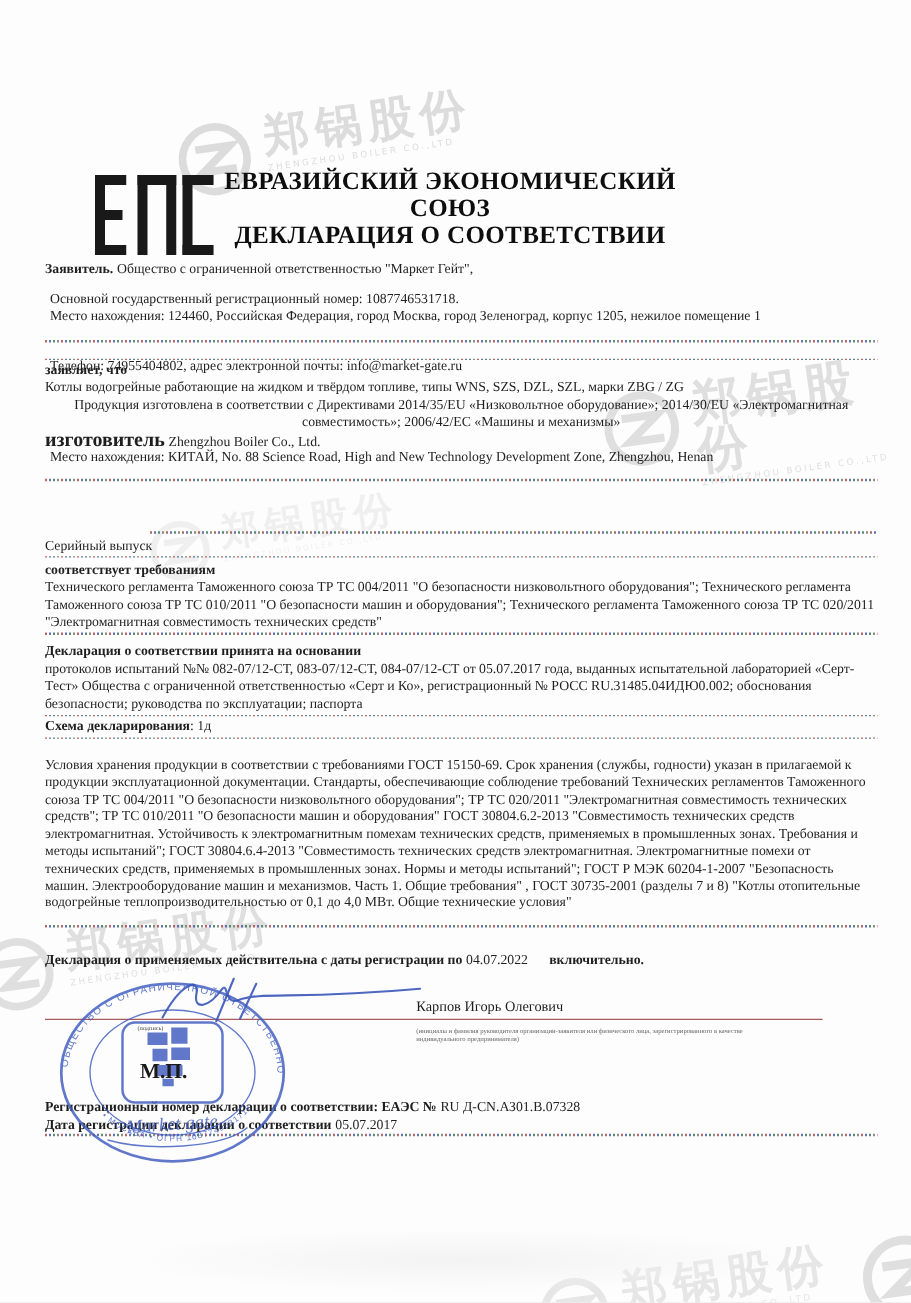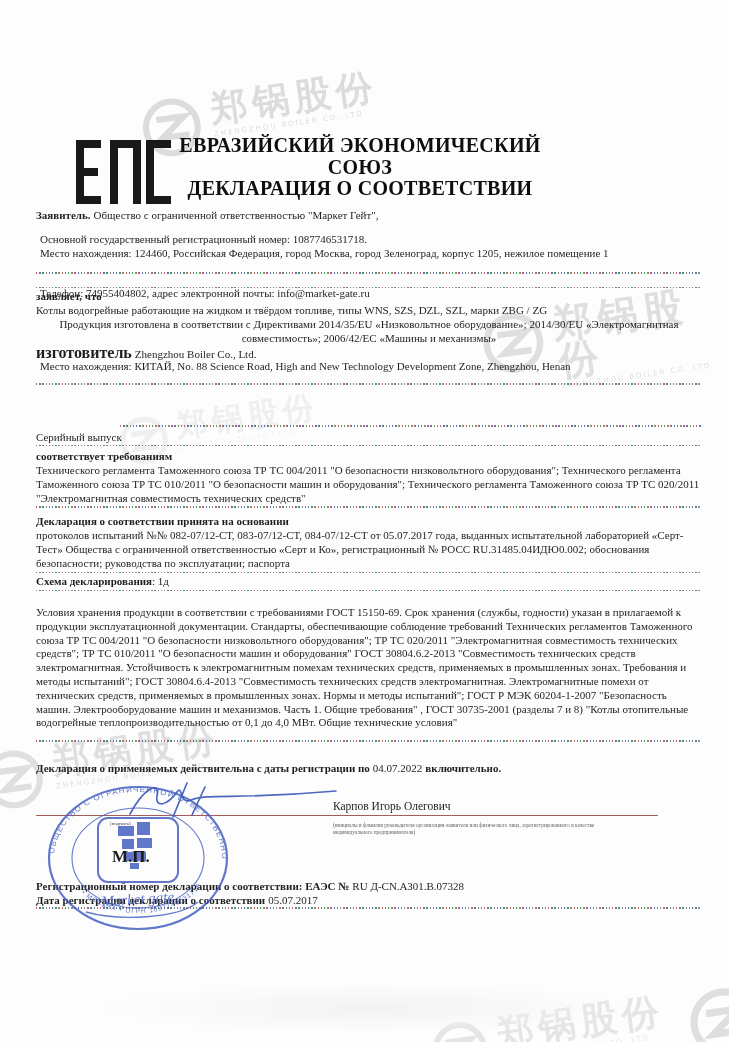--- a/index.html
+++ b/index.html
@@ -156,21 +156,21 @@
 
   <div class="ln b0" style="top:515px;">Декларация о соответствии принята на основании</div>
   <div class="ln para" style="top:529px;">протоколов испытаний №№ 082-07/12-СТ, 083-07/12-СТ, 084-07/12-СТ от 05.07.2017 года, выданных испытательной лабораторией «Серт-Тест» Общества с ограниченной ответственностью «Серт и Ко», регистрационный № РОСС RU.31485.04ИДЮ0.002; обоснования безопасности; руководства по эксплуатации; паспорта</div>
   <div class="dotted" style="top:571.5px;"></div>
   <div class="ln" style="top:575px;"><span class="b0">Схема декларирования</span><span>: 1д</span></div>
   <div class="dotted" style="top:589.5px;"></div>
 
   <div class="ln para" style="top:606px;line-height:13.8px;">Условия хранения продукции в соответствии с требованиями ГОСТ 15150-69. Срок хранения (службы, годности) указан в прилагаемой к продукции эксплуатационной документации. Стандарты, обеспечивающие соблюдение требований Технических регламентов Таможенного союза ТР ТС 004/2011 "О безопасности низковольтного оборудования"; ТР ТС 020/2011 "Электромагнитная совместимость технических средств"; ТР ТС 010/2011 "О безопасности машин и оборудования" ГОСТ 30804.6.2-2013 "Совместимость технических средств электромагнитная. Устойчивость к электромагнитным помехам технических средств, применяемых в промышленных зонах. Требования и методы испытаний"; ГОСТ 30804.6.4-2013 "Совместимость технических средств электромагнитная. Электромагнитные помехи от технических средств, применяемых в промышленных зонах. Нормы и методы испытаний"; ГОСТ Р МЭК 60204-1-2007 "Безопасность машин. Электрооборудование машин и механизмов. Часть 1. Общие требования" , ГОСТ 30735-2001 (разделы 7 и 8) "Котлы отопительные водогрейные теплопроизводительностью от 0,1 до 4,0 МВт. Общие технические условия"</div>
   <div class="dotted" style="top:740px;"></div>
 
-  <div class="ln" style="top:762px;"><span class="b">Декларация о применяемых действительна с даты регистрации по</span><span style="margin-right:3px;">04.07.2022</span><span class="b0">включительно.</span></div>
+  <div class="ln" style="top:762px;"><span class="b">Декларация о применяемых действительна с даты регистрации по</span><span style="margin-right:17px;">04.07.2022</span><span class="b0">включительно.</span></div>
 
   <svg class="stamp" width="200" height="158" viewBox="0 0 200 158">
     <g stroke="#3f5cc0" fill="none">
       <ellipse cx="100" cy="78" rx="89" ry="71" stroke-width="2.2"></ellipse>
       <ellipse cx="100" cy="78" rx="66" ry="50" stroke-width="1.1"></ellipse>
       <rect x="60" y="38" width="80" height="64" rx="10" stroke-width="2"></rect>
     </g>
     <defs>
       <path id="sp1" d="M 16,78 A 84,66 0 0 1 184,78"></path>
       <path id="sp2" d="M 28,90 A 74,56 0 0 0 172,90"></path>

